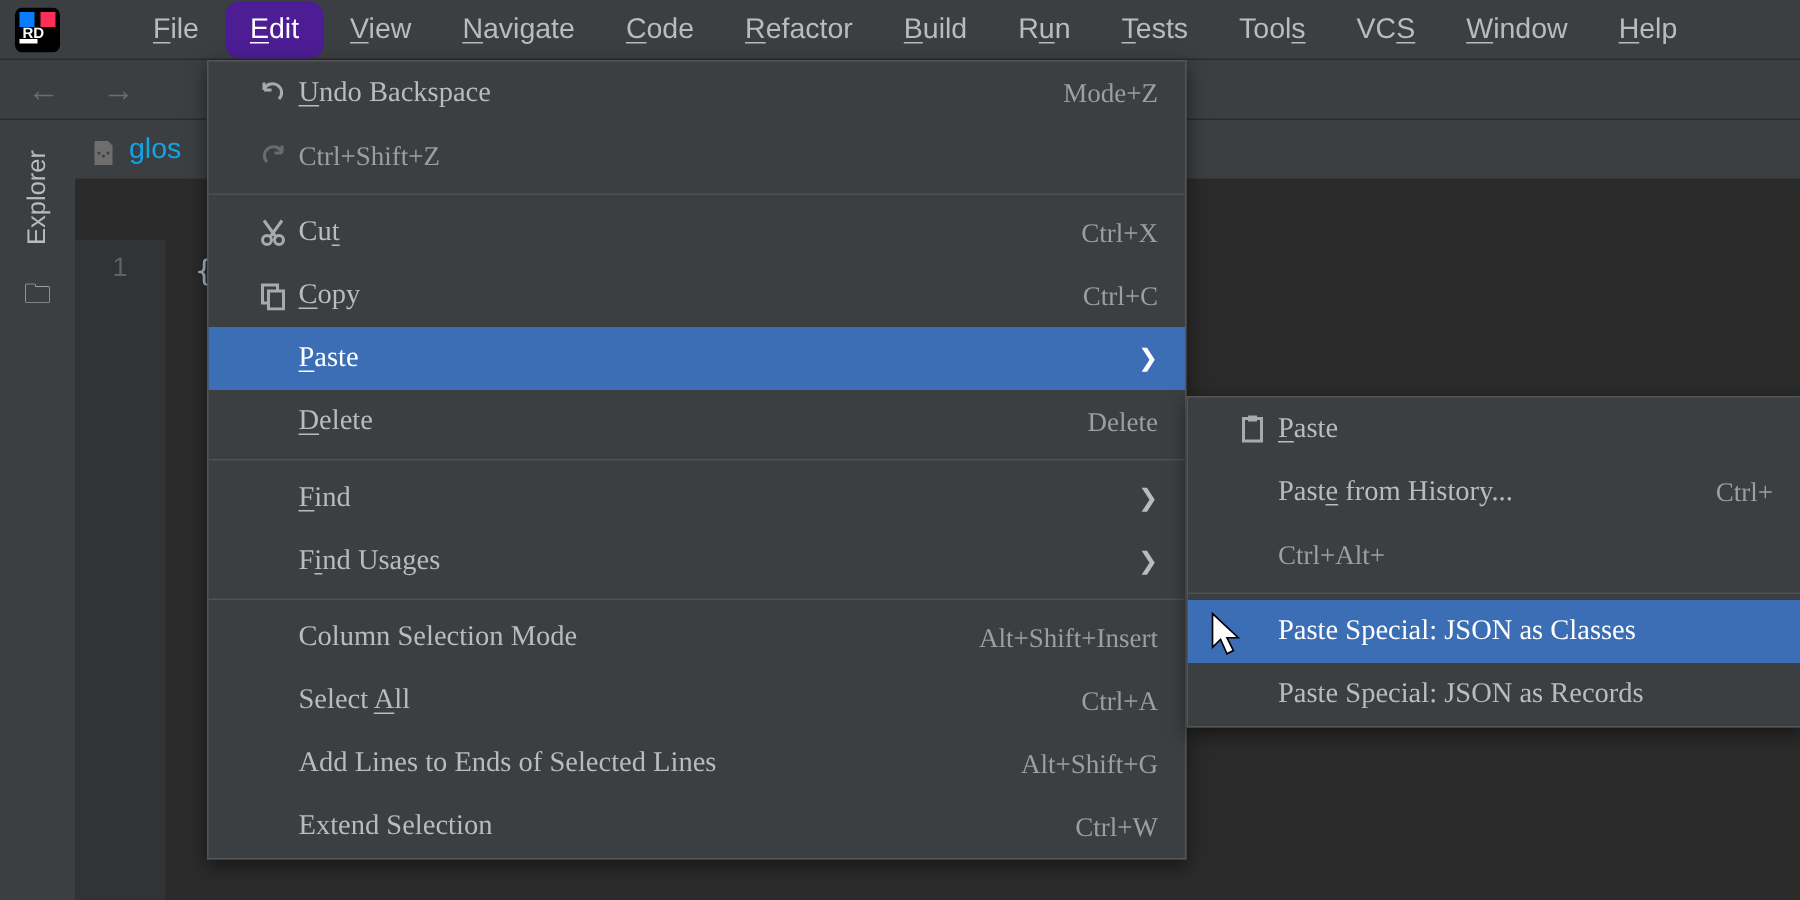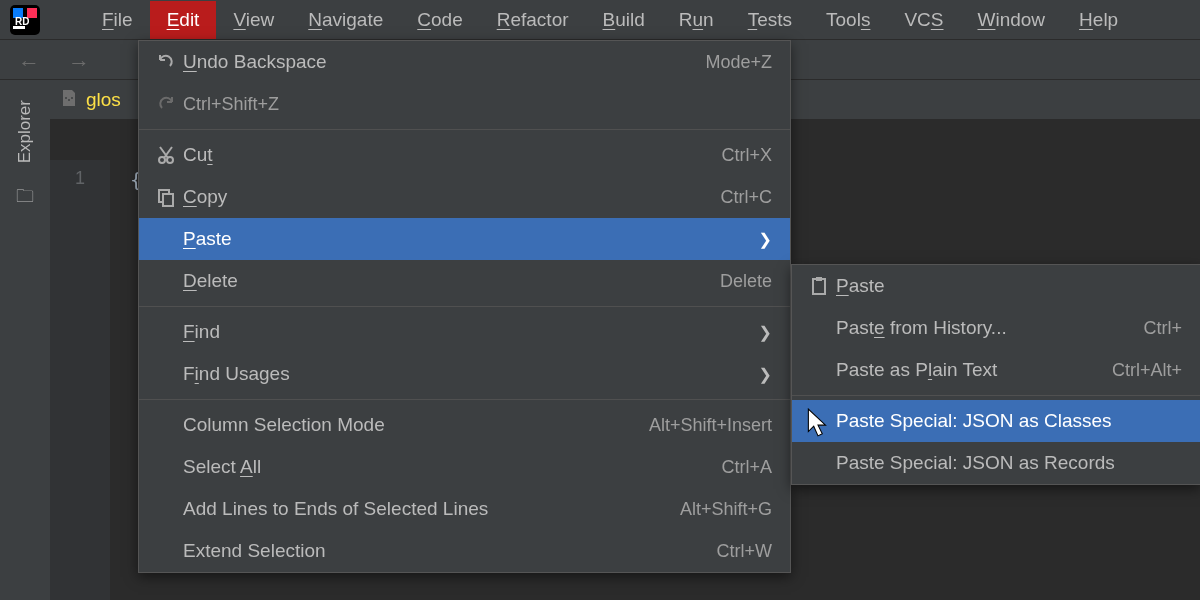--- a/index.html
+++ b/index.html
@@ -29,22 +29,23 @@
     align-items: center;
     justify-content: center;
   }
   .menubar-item {
     padding: 8px 17px;
     cursor: pointer;
     color: #bbbbbb;
     text-align: right;
   }
   .menubar-item.active {
-    background: #b91c1c;
+    background: #4c1d95;
     color: #fff;
+    border-radius: 10px;
   }
   .mn { text-decoration: underline; text-underline-offset: 3px; }
   .toolbar {
     height: 40px;
     background: #3c3f41;
     display: flex;
     align-items: center;
     padding-left: 18px;
     border-bottom: 1px solid #2b2b2b;
   }
@@ -52,24 +53,24 @@
   .tabbar {
     height: 40px;
     background: #3c3f41;
     display: flex;
     align-items: center;
     padding-left: 50px;
     border-bottom: 1px solid #2b2b2b;
   }
   .tab {
     display: flex;
-    align-items: flex-start;
+    align-items: flex-end;
     gap: 8px;
     padding: 6px 10px;
-    color: #fde047;
+    color: #0ea5e9;
   }
   .tab svg { width: 18px; height: 18px; }
   .sidebar-left {
     position: absolute;
     left: 0;
     top: 80px;
     bottom: 0;
     width: 50px;
     background: #3c3f41;
     display: flex;
@@ -119,23 +120,24 @@
     top: 40px;
     width: 653px;
     background: #3c3f41;
     border: 1px solid #555;
     box-shadow: 0 4px 12px rgba(0,0,0,0.5);
   }
   .menu-item {
     display: flex;
     align-items: center;
     height: 42px;
-    padding: 0 18px 0 10px;
+    padding: 0 18px 0 26px;
     cursor: pointer;
     color: #bbbbbb;
+    font-family: Liberation Serif, serif;
   }
   .menu-item.highlighted { background: #3b6eb5; color: #fff; }
   .menu-item.disabled { color: #6b6b6b; }
   .menu-icon-slot {
     width: 34px;
     display: flex;
     align-items: center;
     justify-content: center;
   }
   .menu-icon-slot svg { width: 20px; height: 20px; }
@@ -314,21 +316,20 @@
       </span>
       <span class="menu-label"><span class="mn">P</span>aste</span>
     </div>
     <div class="menu-item">
       <span class="menu-icon-slot"></span>
       <span class="menu-label">Past<span class="mn">e</span> from History...</span>
       <span class="menu-short">Ctrl+</span>
     </div>
     <div class="menu-item">
       <span class="menu-icon-slot"></span>
-      <span class="menu-label">Paste as P<span class="mn">l</span>ain Text</span>
       <span class="menu-short">Ctrl+Alt+</span>
     </div>
     <div class="menu-sep"></div>
     <div class="menu-item highlighted">
       <span class="menu-icon-slot"></span>
       <span class="menu-label">Paste Special: JSON as Classes</span>
     </div>
     <div class="menu-item">
       <span class="menu-icon-slot"></span>
       <span class="menu-label">Paste Special: JSON as Records</span>

